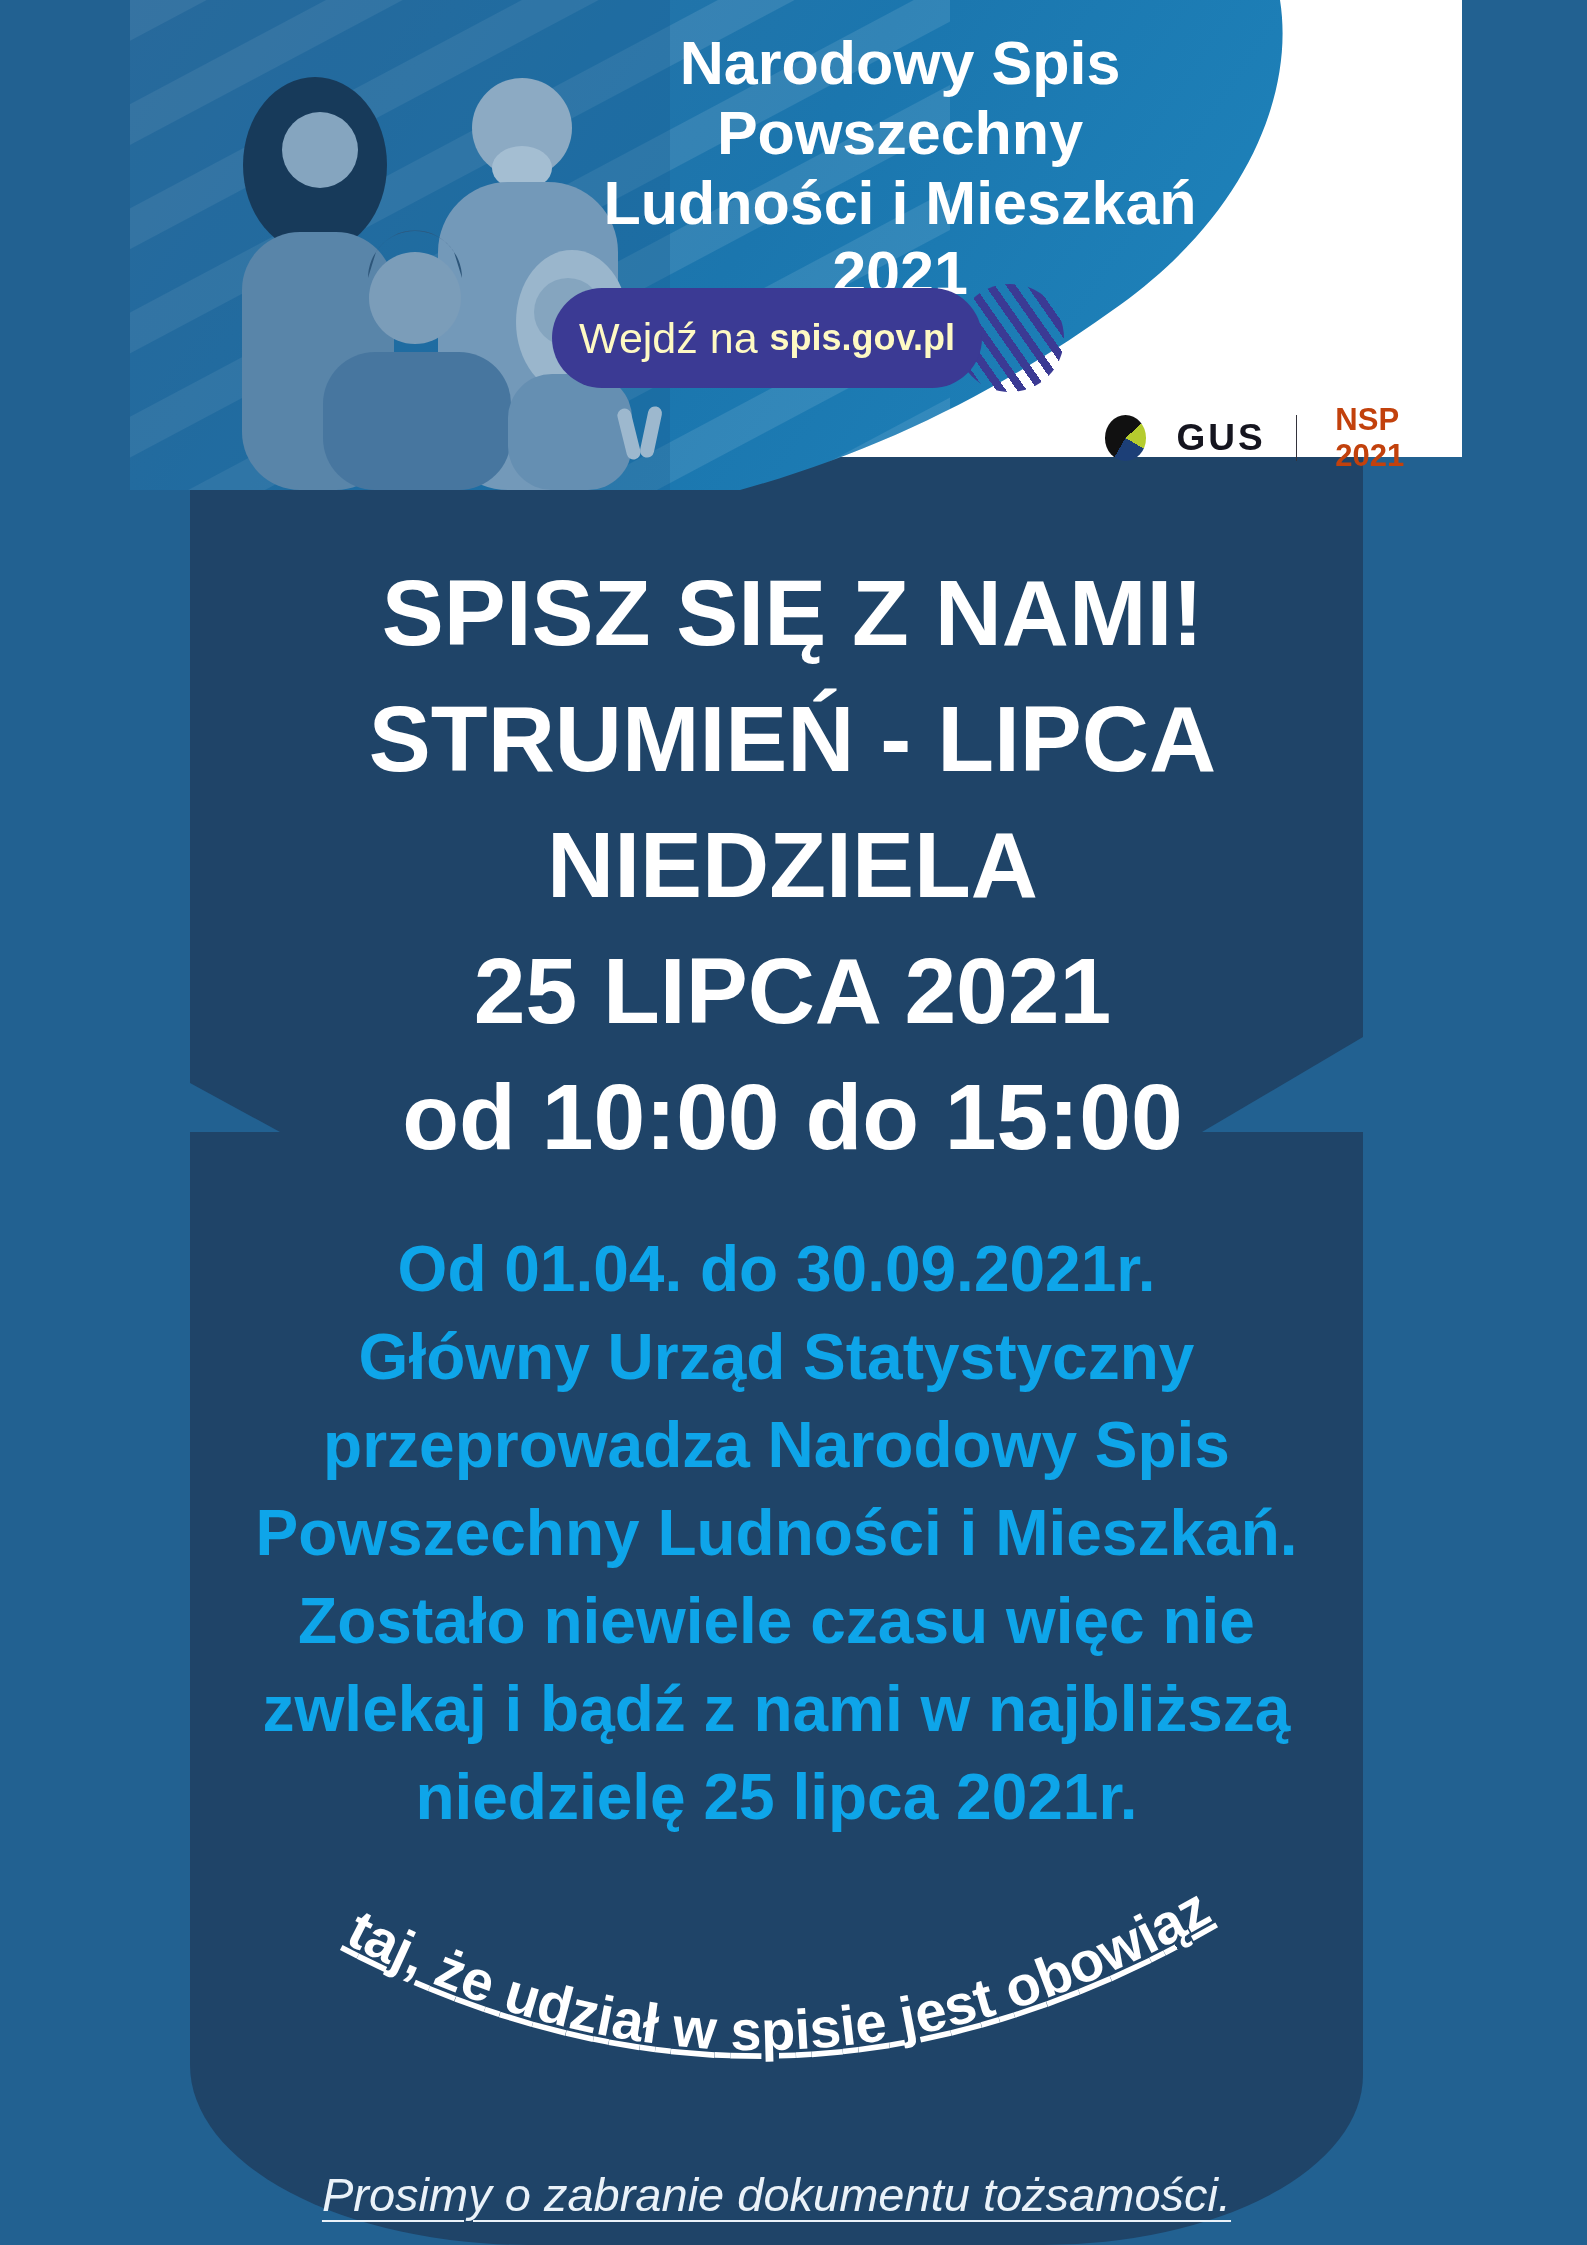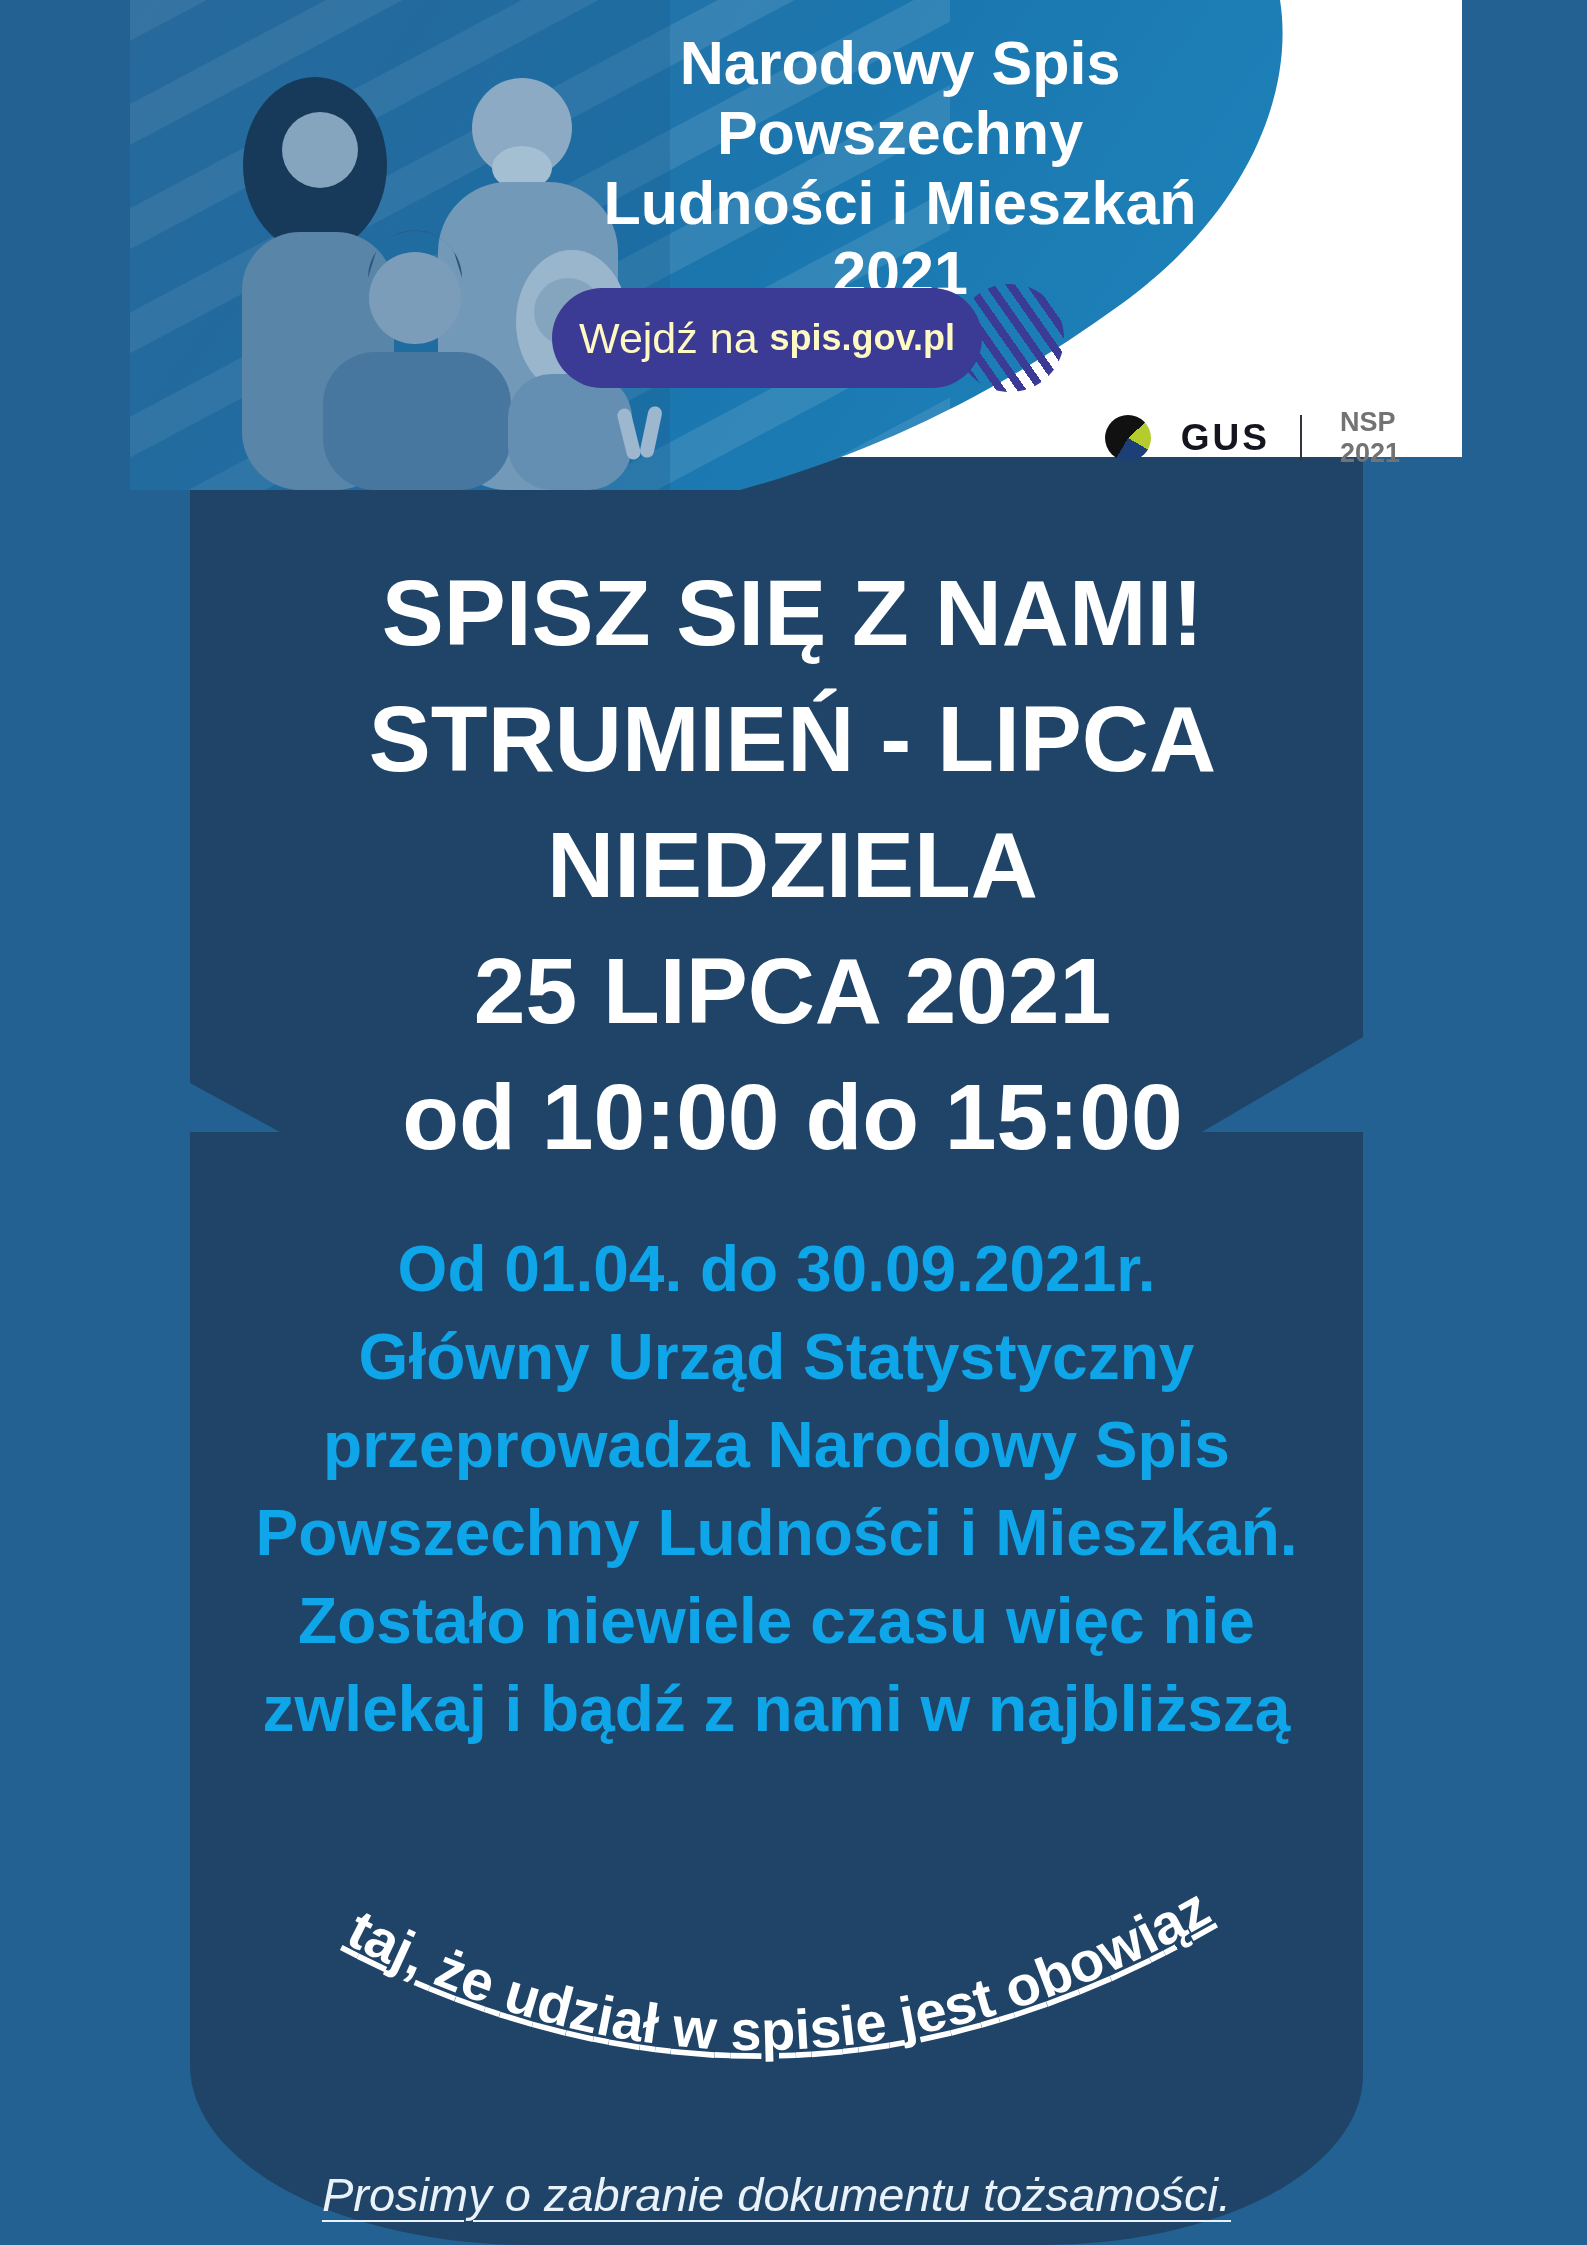--- a/index.html
+++ b/index.html
@@ -44,21 +44,21 @@
   .cta-pill{position:absolute; left:422px; top:288px; width:430px; height:100px; border-radius:50px;
             background:var(--cta-indigo,#3b3a94); color:#fef9c3; display:flex; align-items:center; justify-content:center;
             font-size:43px; cursor:pointer;}
   .cta-pill b{margin-left:12px; font-size:36px;}
 
   .gus-row{position:absolute; left:975px; top:412px; height:52px; display:flex; align-items:center; gap:30px;}
   .gus-circle{width:46px; height:46px; border-radius:50%;
               background:conic-gradient(from 210deg, #111 0 55%, var(--logo-green,#b5cc2e) 55% 75%, var(--logo-navy,#1c3f77) 75% 100%);}
   .gus-text{font-size:37px; font-weight:bold; color:#15151f; letter-spacing:3px;}
   .gus-sep{width:2px; height:46px; background:#33333c;}
-  .nsp-text{font-size:27px; font-weight:bold; color:#737373;margin-left:8px;}
+  .nsp-text{font-size:31px; font-weight:bold; color:#c2410c;margin-left:8px;}
 </style>
 </head>
 <body>
 
 <div class="poster">
 
   <div class="column">
     <div class="notch notch-left"></div>
     <div class="notch notch-right"></div>
 
@@ -70,20 +70,21 @@
       <div>od 10:00 do 15:00</div>
     </div>
 
     <div class="para">
       <div>Od 01.04. do 30.09.2021r.</div>
       <div>Główny Urząd Statystyczny</div>
       <div>przeprowadza Narodowy Spis</div>
       <div>Powszechny Ludności i Mieszkań.</div>
       <div>Zostało niewiele czasu więc nie</div>
       <div>zwlekaj i bądź z nami w najbliższą</div>
+      <div>niedzielę 25 lipca 2021r.</div>
     </div>
 
     <svg class="arc-wrap" viewBox="0 0 1100 260">
       <defs>
         <path id="arcpath" d="M 100 55 Q 546 295 992 35" fill="none"></path>
       </defs>
       <text text-anchor="middle" text-decoration="underline">
         <textPath href="#arcpath" startOffset="50%">Pamiętaj, że udział w spisie jest obowiązkowy!</textPath>
       </text>
     </svg>

